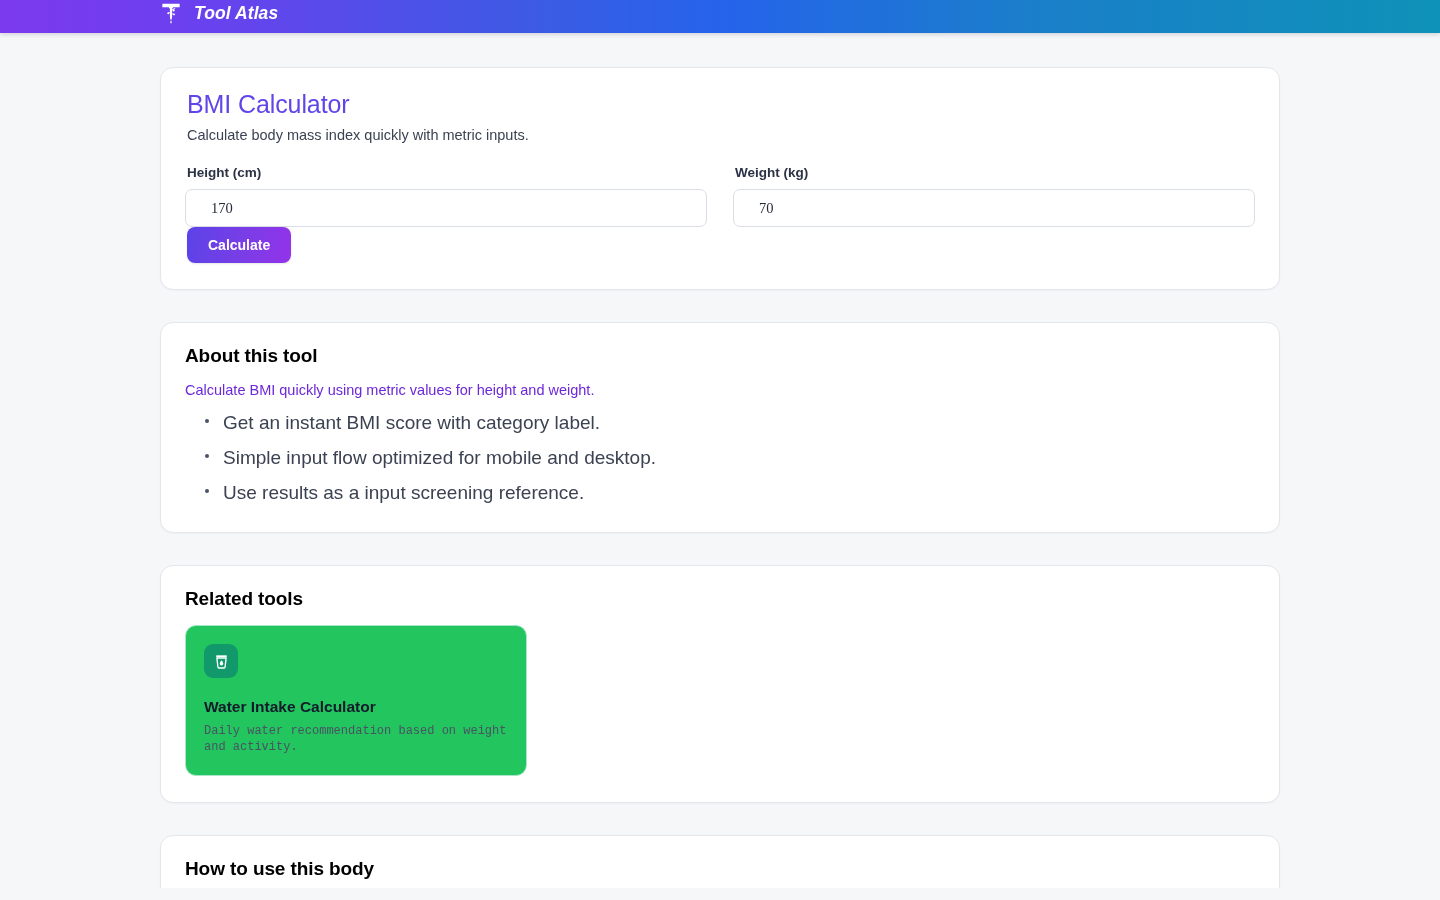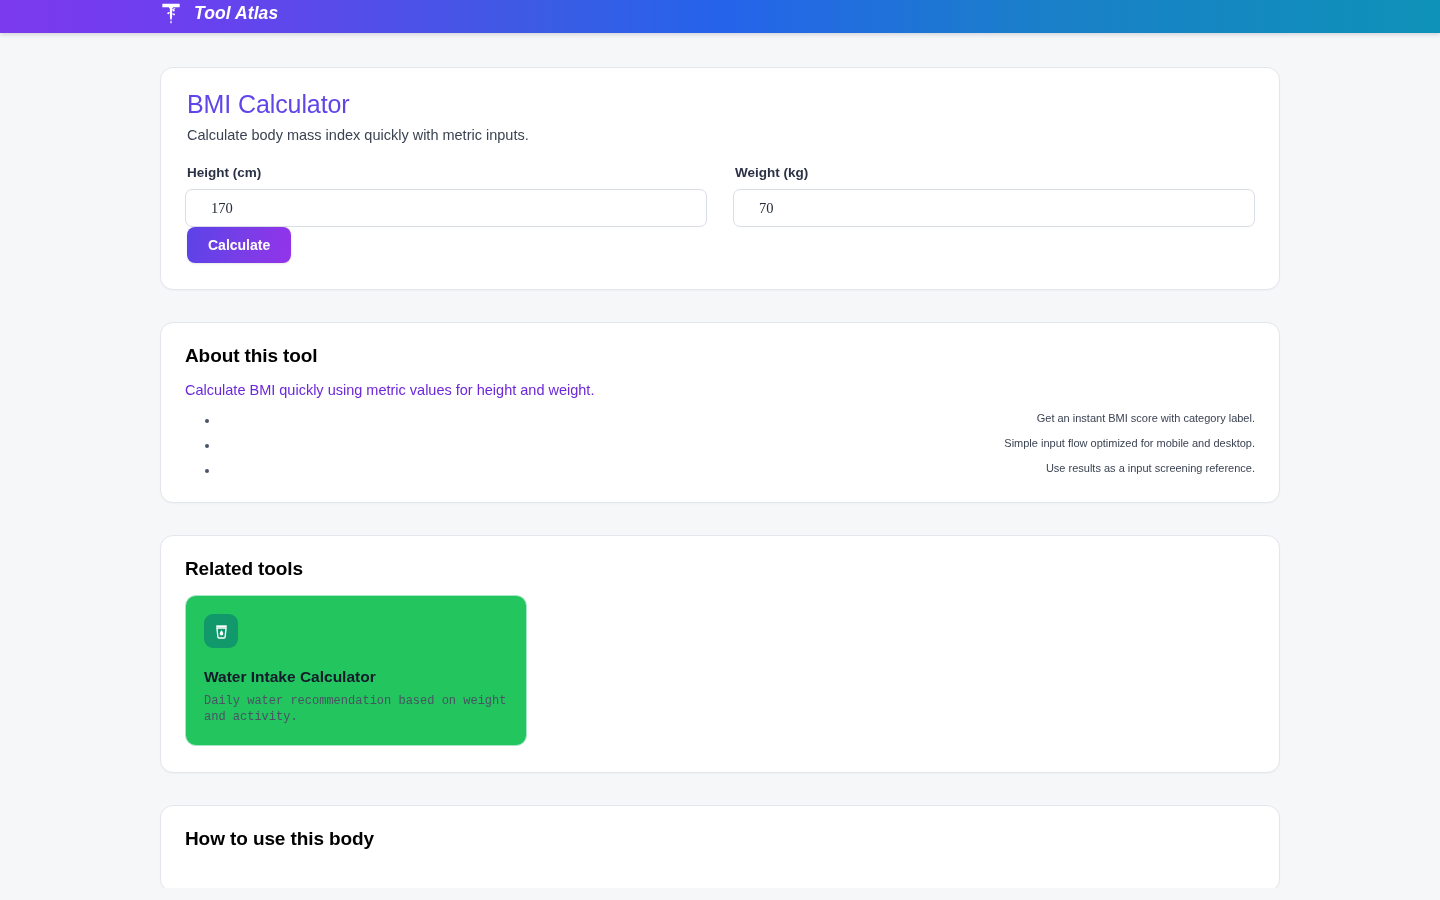--- a/index.html
+++ b/index.html
@@ -137,25 +137,24 @@
     color: #6d28d9;
     margin: 0 0 14px 0;
   }
   ul.sec-list {
     margin: 0;
     padding: 0 0 0 20px;
     list-style: none;
   }
   ul.sec-list li {
     position: relative;
-    font-size: 11px;
+    font-size: 19px;
     color: #3b4252;
     padding-left: 18px;
     margin-bottom: 13px;
-    text-align: right;
   }
   ul.sec-list li:last-child { margin-bottom: 2px; }
   ul.sec-list li::before {
     content: "";
     position: absolute;
     left: 0;
     top: 7px;
     width: 4px;
     height: 4px;
     border-radius: 50%;

